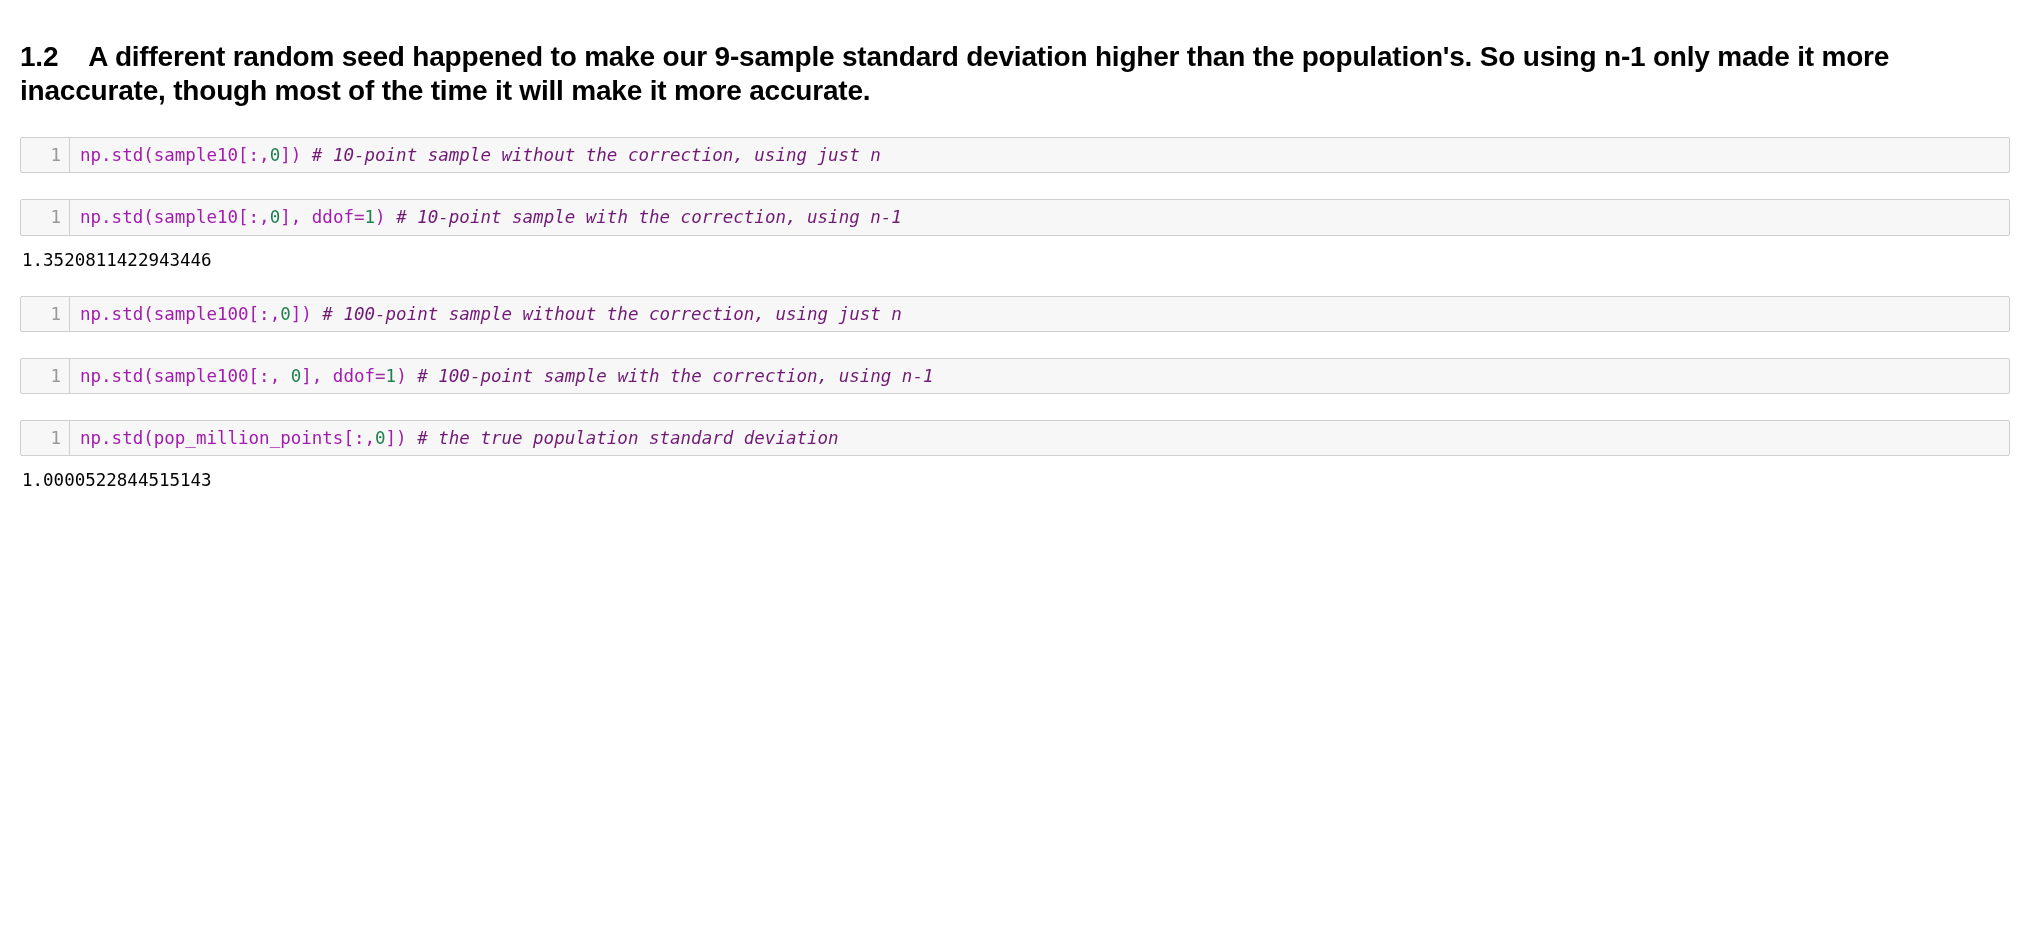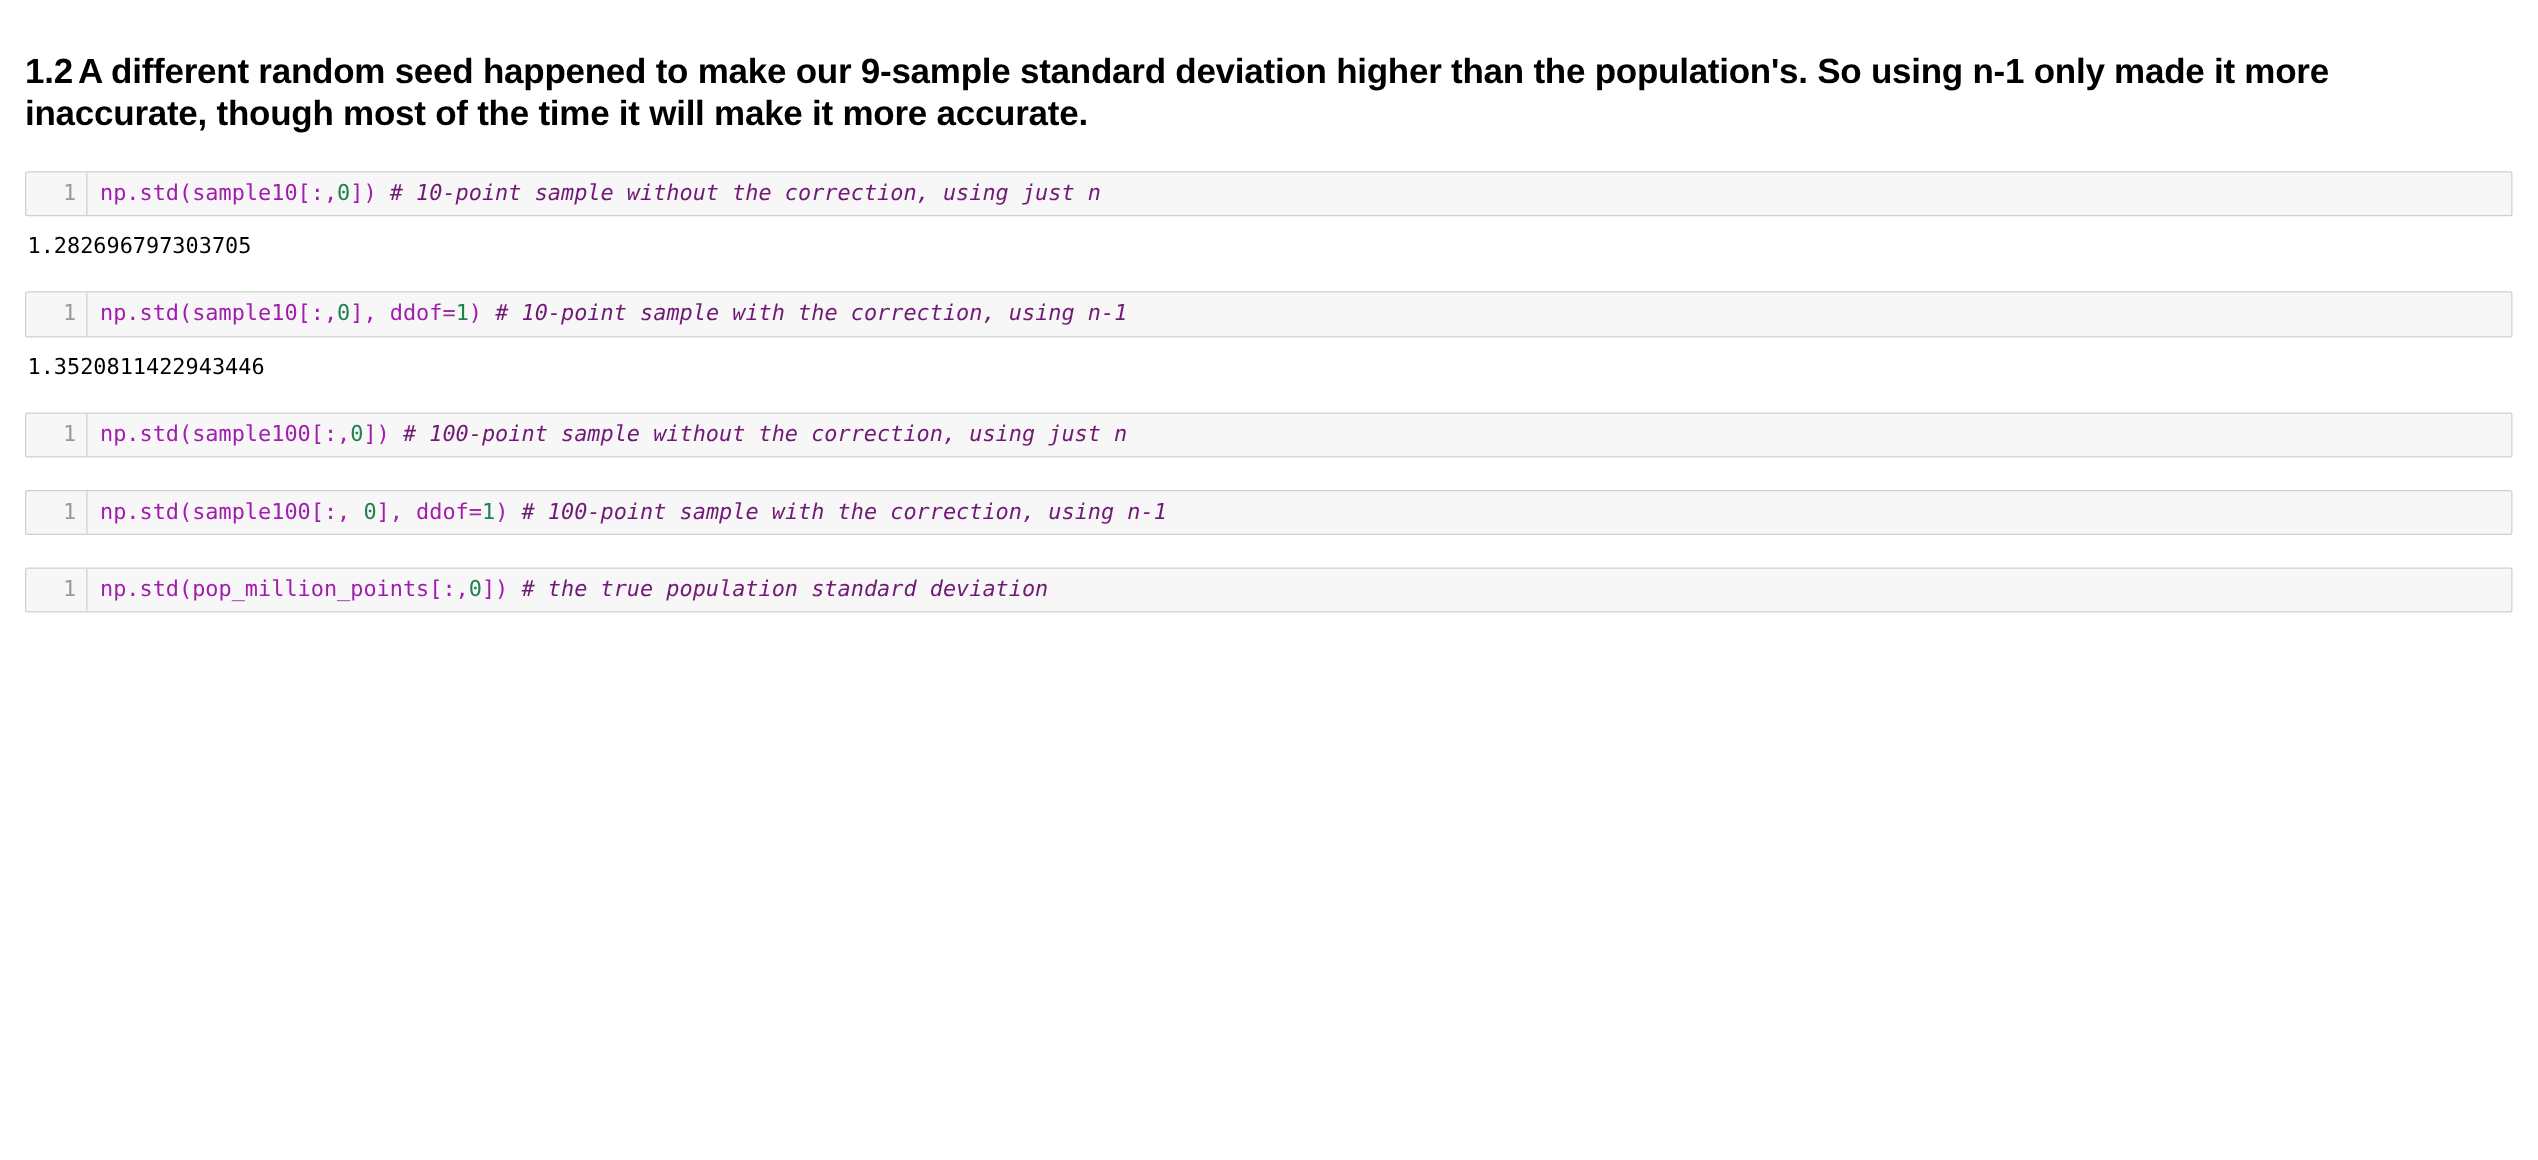--- a/index.html
+++ b/index.html
@@ -13,21 +13,21 @@
     padding: 20px 20px 30px 20px;
   }
   h2.section-heading {
     font-size: 28px;
     font-weight: 700;
     line-height: 1.2;
     margin: 20px 0 30px 0;
     letter-spacing: -0.2px;
   }
   .section-number {
-    margin-right: 4px;
+    margin-right: 30px;
   }
   .cell {
     margin-bottom: 26px;
   }
   .code-block {
     display: flex;
     background: #f7f7f7;
     border: 1px solid #cfcfcf;
     border-radius: 2px;
     font-family: Menlo, Consolas, "DejaVu Sans Mono", monospace;
@@ -68,21 +68,20 @@
 
   <h2 class="section-heading">
     <span class="section-number">1.2</span><span>A different random seed happened to make our 9-sample standard deviation higher than the population's. So using n-1 only made it more inaccurate, though most of the time it will make it more accurate.</span>
   </h2>
 
   <div class="cell">
     <div class="code-block">
       <div class="gutter">1</div>
       <div class="code"><span class="t-plain">np.std(sample10[:,</span><span class="t-num">0</span><span class="t-plain">]) </span><span class="t-comment"># 10-point sample without the correction, using just n</span></div>
     </div>
-    <div class="output">1.282696797303705</div>
   </div>
 
   <div class="cell">
     <div class="code-block">
       <div class="gutter">1</div>
       <div class="code"><span class="t-plain">np.std(sample10[:,</span><span class="t-num">0</span><span class="t-plain">], ddof</span><span class="t-op">=</span><span class="t-num">1</span><span class="t-plain">) </span><span class="t-comment"># 10-point sample with the correction, using n-1</span></div>
     </div>
     <div class="output">1.3520811422943446</div>
   </div>
 
@@ -98,15 +97,16 @@
       <div class="gutter">1</div>
       <div class="code"><span class="t-plain">np.std(sample100[:, </span><span class="t-num">0</span><span class="t-plain">], ddof</span><span class="t-op">=</span><span class="t-num">1</span><span class="t-plain">) </span><span class="t-comment"># 100-point sample with the correction, using n-1</span></div>
     </div>
   </div>
 
   <div class="cell">
     <div class="code-block">
       <div class="gutter">1</div>
       <div class="code"><span class="t-plain">np.std(pop_million_points[:,</span><span class="t-num">0</span><span class="t-plain">]) </span><span class="t-comment"># the true population standard deviation</span></div>
     </div>
+    <div class="output">1.0000522844515143</div>
   </div>
 
 </div>
 
 </body></html>

